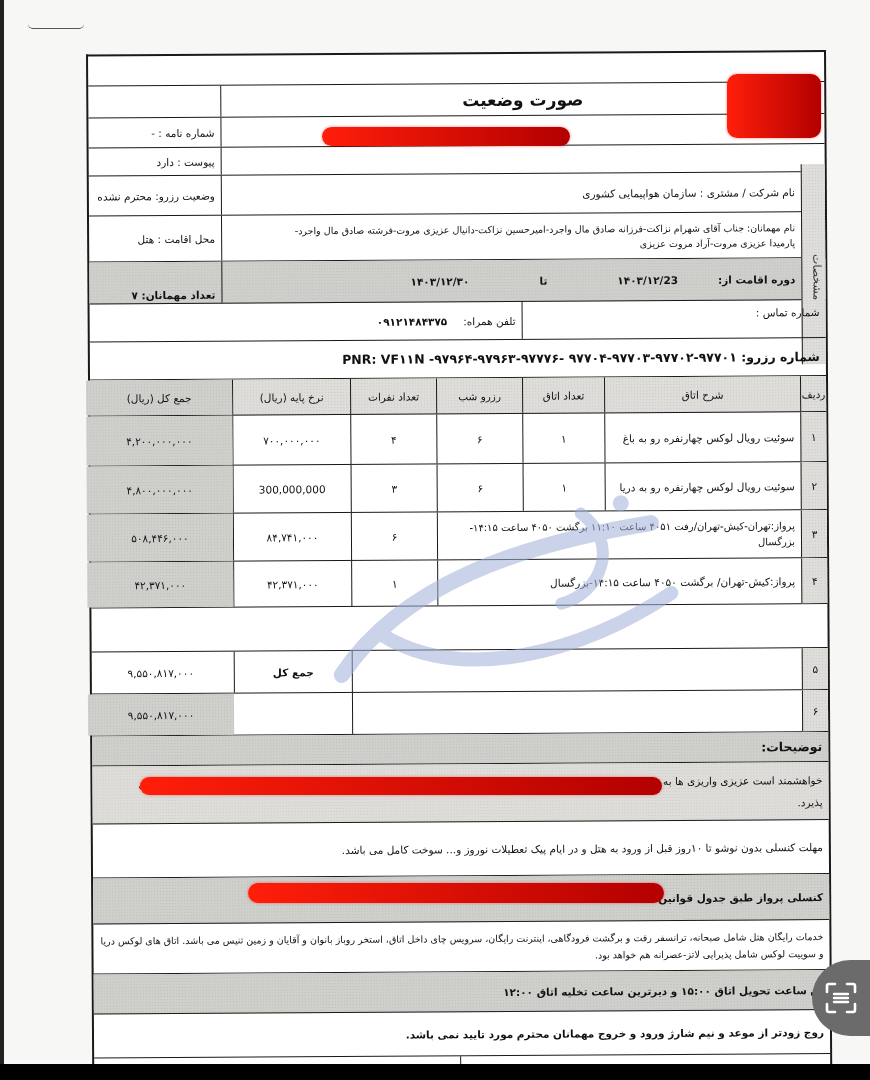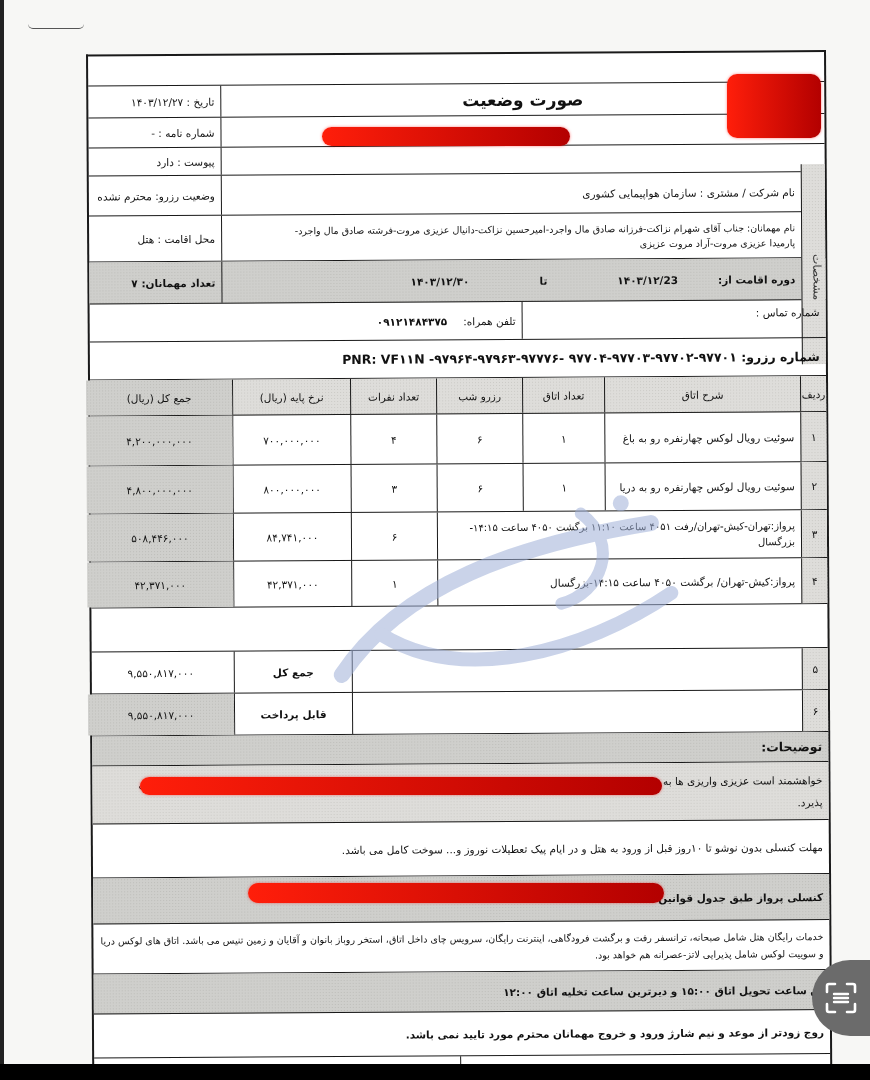--- a/index.html
+++ b/index.html
@@ -29,21 +29,20 @@
 
 <div class="edge"></div>
 <div class="scribble"></div>
 
 <div class="sheet">
 
   <div class="row" style="top:0;height:30px;"></div>
 
   <div class="row" style="top:30px;height:32px;">
     <div class="cell center bold" style="right:0;width:604px;font-size:17px;border-left:1.5px solid #1a1a1a;">صورت وضعیت</div>
-    <div class="cell" style="right:604px;width:136px;border-left:none;">تاریخ : ۱۴۰۳/۱۲/۲۷</div>
   </div>
   <div class="row" style="top:62px;height:30px;">
     <div class="cell" style="right:0;width:604px;"></div>
     <div class="cell" style="right:604px;width:136px;border-left:none;">شماره نامه : -</div>
   </div>
   <div class="row" style="top:92px;height:28px;">
     <div class="cell" style="right:0;width:604px;"></div>
     <div class="cell" style="right:604px;width:136px;border-left:none;">پیوست : دارد</div>
   </div>
 
@@ -60,21 +59,21 @@
     <div class="cell" style="right:604px;width:136px;border-left:none;">محل اقامت : هتل</div>
   </div>
 
   <div class="row gray" style="top:206px;height:42px;">
     <div class="cell bold" style="right:24px;width:580px;gap:40px;">
       <span>دوره اقامت از:</span>
       <span>۱۴۰۳/۱۲/23</span>
       <span style="margin:0 30px;">تا</span>
       <span>۱۴۰۳/۱۲/۳۰</span>
     </div>
-    <div class="cell bold" style="right:604px;width:136px;border-left:none;">تعداد مهمانان: ۷</div>
+    <div class="cell bold" style="right:604px;width:136px;border-left:none;margin-top:12px;">تعداد مهمانان: ۷</div>
   </div>
 
   <div class="sidebar lgray">
       <span>مشخصات</span>
     </div>
 
   <div class="row" style="top:248px;height:38px;">
     <div class="cell" style="right:0;width:304px;align-items:flex-start;padding-top:6px;">شماره تماس :</div>
     <div class="cell" style="right:304px;width:436px;border-left:none;gap:16px;justify-content:flex-start;">
       <span>تلفن همراه:</span>
@@ -105,21 +104,21 @@
     <div class="cell center" style="right:476px;width:118px;">۷۰۰,۰۰۰,۰۰۰</div>
     <div class="cell center gray" style="right:594px;width:146px;border-left:none;">۴,۲۰۰,۰۰۰,۰۰۰</div>
   </div>
 
   <div class="row" style="top:410px;height:48px;">
     <div class="cell center lgray" style="right:0;width:26px;">۲</div>
     <div class="cell" style="right:26px;width:196px;">سوئیت رویال لوکس چهارنفره رو به دریا</div>
     <div class="cell center" style="right:222px;width:82px;">۱</div>
     <div class="cell center" style="right:304px;width:86px;">۶</div>
     <div class="cell center" style="right:390px;width:86px;">۳</div>
-    <div class="cell center" style="right:476px;width:118px;">۸۰۰,۰۰۰,۰۰۰</div>
+    <div class="cell center" style="right:476px;width:118px;">300,000,000</div>
     <div class="cell center gray" style="right:594px;width:146px;border-left:none;">۴,۸۰۰,۰۰۰,۰۰۰</div>
   </div>
 
   <div class="row" style="top:458px;height:48px;">
     <div class="cell center lgray" style="right:0;width:26px;">۳</div>
     <div class="cell" style="right:26px;width:364px;font-size:10px;line-height:16px;">پرواز:تهران-کیش-تهران/رفت ۴۰۵۱ ساعت ۱۱:۱۰ برگشت ۴۰۵۰ ساعت ۱۴:۱۵- بزرگسال</div>
     <div class="cell center" style="right:390px;width:86px;">۶</div>
     <div class="cell center" style="right:476px;width:118px;">۸۴,۷۴۱,۰۰۰</div>
     <div class="cell center gray" style="right:594px;width:146px;border-left:none;">۵۰۸,۴۴۶,۰۰۰</div>
   </div>
@@ -136,21 +135,20 @@
 
   <div class="row" style="top:596px;height:42px;">
     <div class="cell center lgray" style="right:0;width:26px;">۵</div>
     <div class="cell" style="right:26px;width:450px;"></div>
     <div class="cell center bold" style="right:476px;width:118px;">جمع کل</div>
     <div class="cell center" style="right:594px;width:146px;border-left:none;">۹,۵۵۰,۸۱۷,۰۰۰</div>
   </div>
   <div class="row" style="top:638px;height:42px;">
     <div class="cell center lgray" style="right:0;width:26px;">۶</div>
     <div class="cell" style="right:26px;width:450px;"></div>
-    <div class="cell center bold" style="right:476px;width:118px;">قابل پرداخت</div>
     <div class="cell center gray" style="right:594px;width:146px;border-left:none;">۹,۵۵۰,۸۱۷,۰۰۰</div>
   </div>
 
   <div class="row gray" style="top:680px;height:30px;">
     <div class="cell bold" style="right:0;width:740px;border-left:none;font-size:12.5px;">توضیحات:</div>
   </div>
 
   <div class="row lgray" style="top:710px;height:58px;">
     <div class="cell" style="right:0;width:740px;border-left:none;flex-direction:column;align-items:flex-start;justify-content:center;line-height:22px;">
       <span>خواهشمند است عزیزی واریزی ها به</span>

